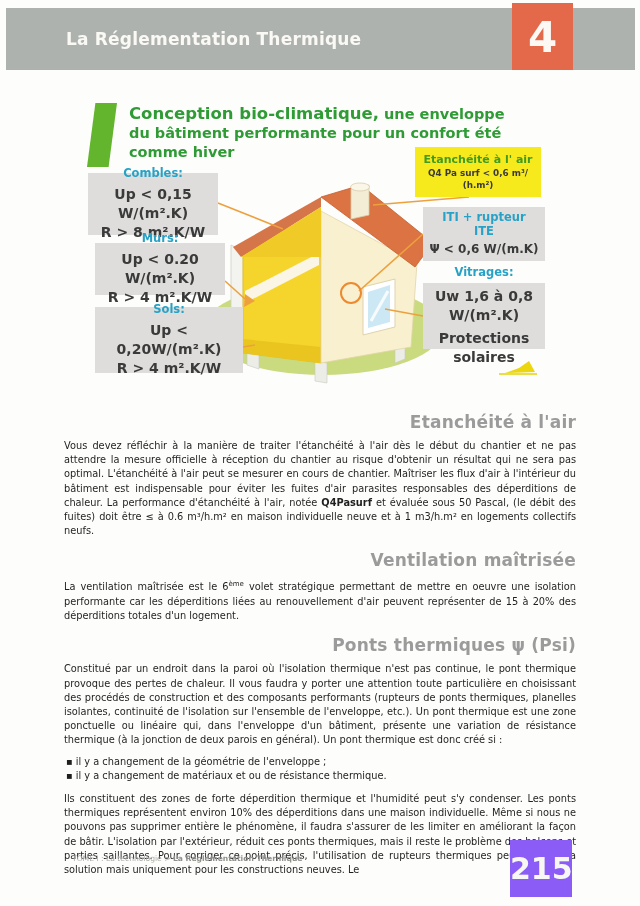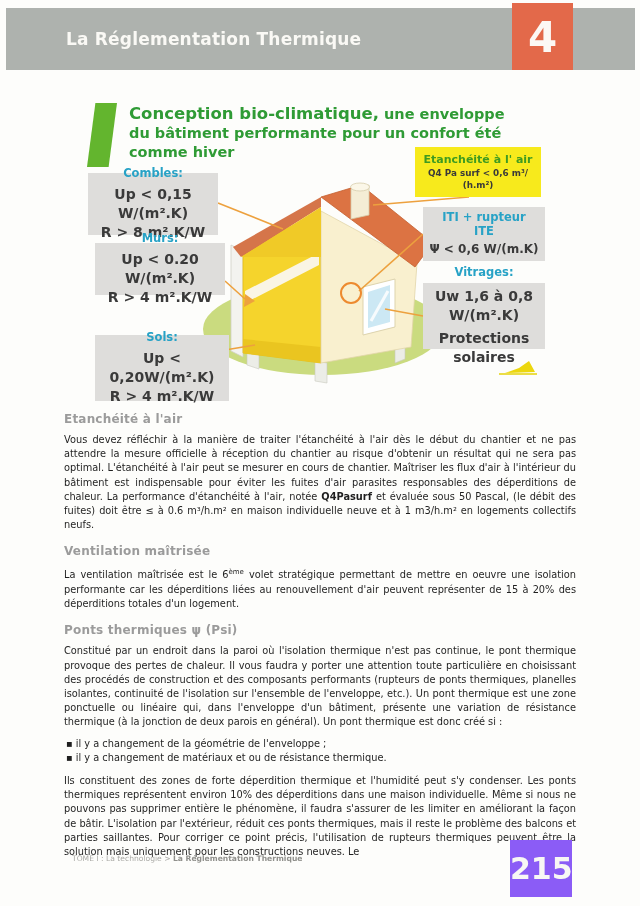--- a/index.html
+++ b/index.html
@@ -37,24 +37,24 @@
   .box-air{left:330px;top:52px;width:126px;height:50px;background:#f7ea1c;}
   .box-air .bt{color:#3f9b21;font-size:11px;margin-bottom:1px;}
   .box-air .bv{font-size:8.8px;line-height:1.3;}
   .box-combles{left:3px;top:78px;width:130px;height:62px;}
   .box-iti{left:338px;top:112px;width:122px;height:54px;}
   .box-iti .bt{margin-bottom:0;line-height:1.15;}
   .box-iti .bv{margin-top:2px;font-size:12px;}
   .box-murs{left:10px;top:148px;width:130px;height:52px;}
   .box-vitrages{left:338px;top:188px;width:122px;height:66px;}
   .box-vitrages .bv{margin-top:3px;}
-  .box-sols{left:10px;top:240px;width:134px;height:66px;}
+  .box-sols{left:10px;top:212px;width:148px;height:66px;}
   
   .content{position:absolute;left:64px;top:400px;width:512px;color:#1f1f1f;}
-  .content h2{font-size:12px;color:#9b9b9b;font-weight:bold;margin:12px 0 7px;letter-spacing:.2px;}
+  .content h2{font-size:17px;color:#9b9b9b;font-weight:bold;margin:12px 0 7px;letter-spacing:.2px;text-align:right;}
   .content p{font-size:9.8px;line-height:14.2px;text-align:justify;margin:0 0 7px;}
   .content ul{list-style:none;margin:5px 0 9px;padding-left:2px;}
   .content li{font-size:9.8px;line-height:14.2px;}
   .content li::before{content:"▪ ";}
   .content sup{font-size:7px;}
   b.inline{font-weight:bold;}
   
   .ftr-text{position:absolute;left:72px;top:853px;font-size:7.6px;line-height:12px;color:#aaaaa6;}
   .ftr-text .crumb-bold{font-weight:bold;color:#90908c;}
   .ftr-url{color:#b9b9b5;}

